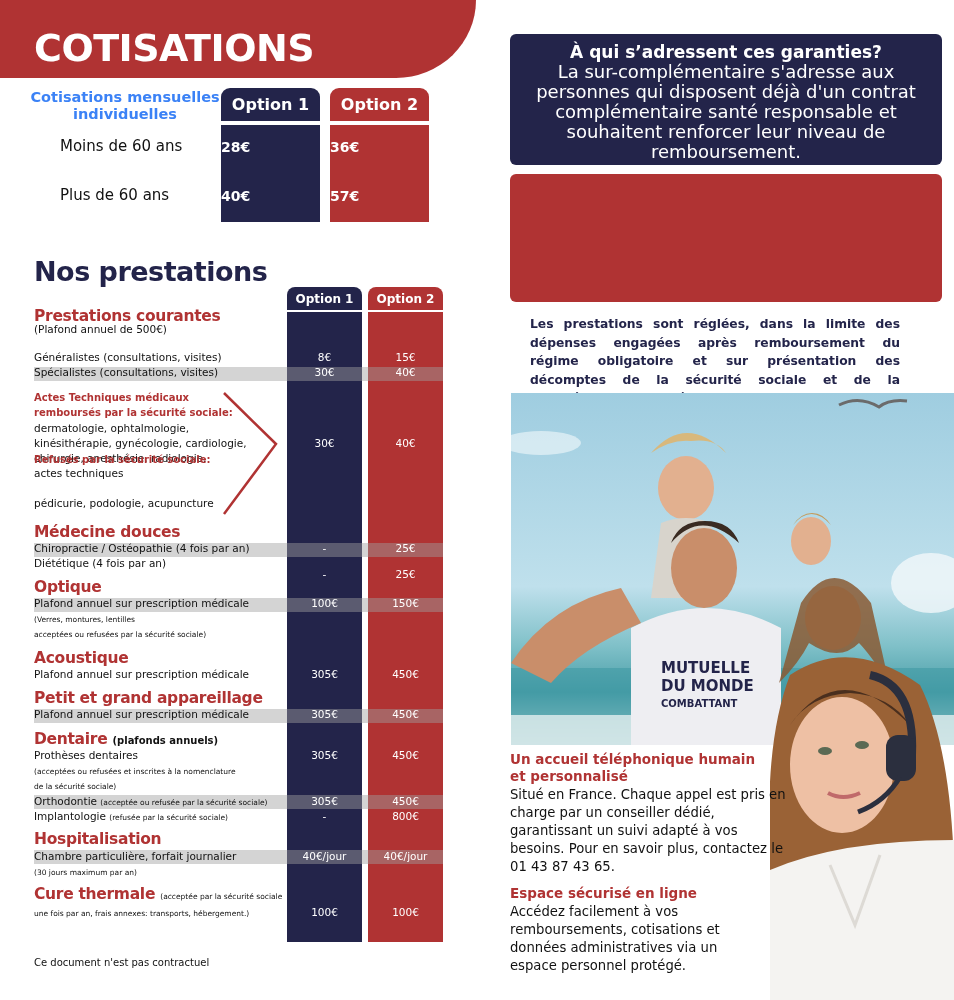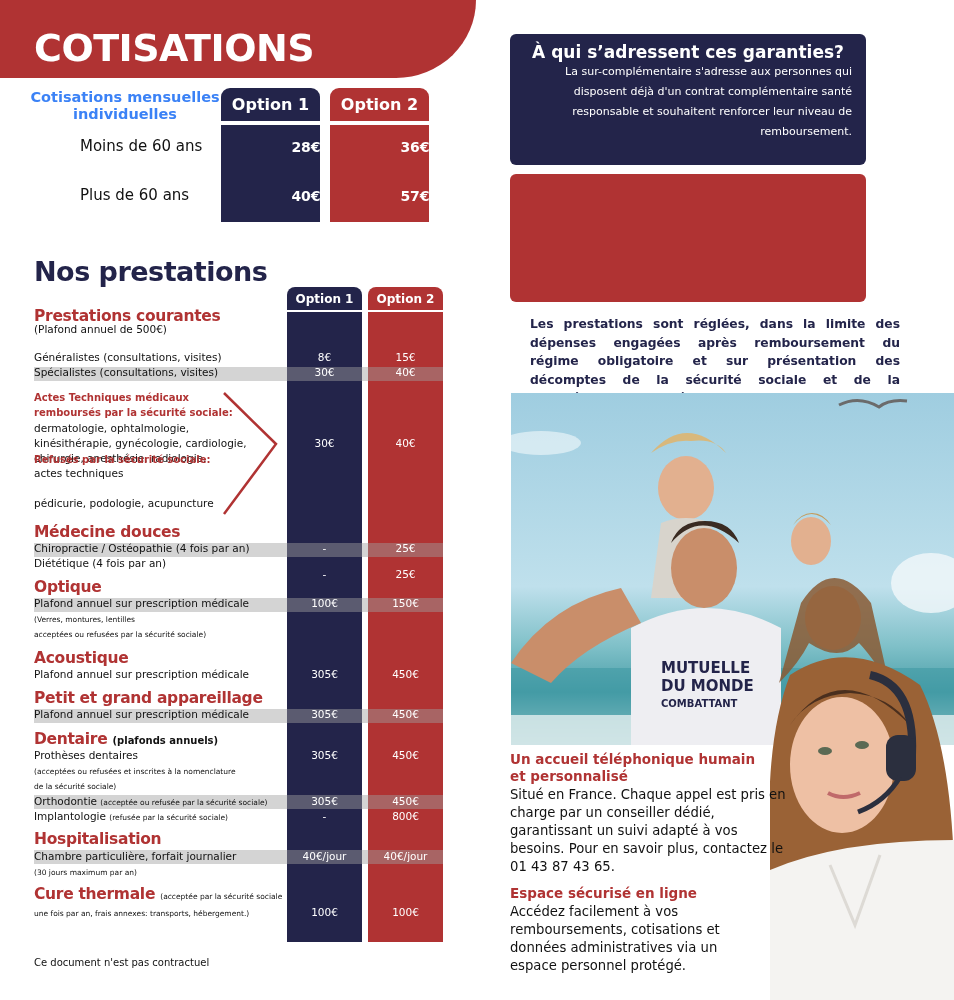--- a/index.html
+++ b/index.html
@@ -10,45 +10,45 @@
   
   #banner { left: 0; top: 0; width: 476px; height: 78px; background: var(--red); border-bottom-right-radius: 80px 78px; }
   #banner-title { left: 34px; top: 26px; font-family: "DejaVu Sans", sans-serif; font-weight: bold; font-size: 38px; color: #fff; letter-spacing: -0.5px; }
 
   
   #cot-label { left: 30px; top: 89px; width: 190px; text-align: center; color: #3b82f6; font-weight: bold; font-size: 14.5px; line-height: 17px; }
   .cot-head { top: 88px; width: 99px; height: 33px; border-radius: 9px 9px 0 0; color: #fff; font-weight: bold; font-size: 16px; display: flex; align-items: center; justify-content: center; }
   .cot-col { top: 125px; width: 99px; height: 97px; }
   .navy { background: var(--navy); }
   .red { background: var(--red); }
-  .cot-row-label { left: 80px; font-size: 15px; color: #111; }
-  .cot-val { width: 122px; text-align: center; color: #fff; font-weight: bold; font-size: 14px; margin-left: 24px; }
+  .cot-row-label { left: 60px; font-size: 15px; color: #111; }
+  .cot-val { width: 122px; color: #fff; font-weight: bold; font-size: 14px; }
 
   
   #nos-title { left: 34px; top: 256px; font-weight: bold; font-size: 27px; color: var(--navy); letter-spacing: -0.5px; }
   .pr-head { top: 287px; width: 75px; height: 23px; border-radius: 8px 8px 0 0; color: #fff; font-weight: bold; font-size: 12px; display: flex; align-items: center; justify-content: center; }
   .pr-col { top: 312px; width: 75px; height: 630px; }
   #col1, #col1h { left: 287px; }
   #col2, #col2h { left: 368px; }
 
   .graybar { left: 34px; width: 409px; height: 14px; background: rgba(160,160,160,0.45); }
   .sec-title { left: 34px; color: var(--red); font-weight: bold; font-size: 15.5px; letter-spacing: -0.3px; white-space: nowrap; }
   .sec-title small { font-size: 10px; color: #111; font-weight: normal; letter-spacing: 0; }
   .line { left: 34px; font-size: 10.5px; color: #111; white-space: nowrap; }
   .tiny { left: 34px; font-size: 7.5px; color: #111; white-space: nowrap; }
   .line small { font-size: 7.5px; }
   .v1, .v2 { width: 75px; text-align: center; color: #fff; font-size: 10.5px; }
   .v1 { left: 287px; }
   .v2 { left: 368px; }
   .red-bold { color: var(--red); font-weight: bold; }
 
   
-  .info-box { left: 510px; width: 356px; border-radius: 6px; color: #fff; text-align: center; padding: 8px 14px; }
+  .info-box { left: 510px; width: 432px; border-radius: 6px; color: #fff; text-align: center; padding: 8px 14px; }
   .info-box h3 { font-size: 17px; font-weight: bold; line-height: 20px; }
-  .info-box p { font-size: 11px; line-height: 20px; text-align: right; }
+  .info-box p { font-size: 18px; line-height: 20px; }
   #box1 { top: 34px; height: 131px; background: var(--navy); }
   #box2 { top: 174px; height: 128px; background: var(--red); }
   #reglees { left: 530px; top: 315px; width: 370px; font-size: 12.3px; line-height: 18.5px; font-weight: bold; color: var(--navy); text-align: justify; }
 
   #photo { left: 511px; top: 393px; width: 443px; height: 352px; overflow: hidden; background: linear-gradient(180deg, #9fcde0 0%, #bfe0ec 55%, #7fc0c8 72%, #4a9ea8 85%, #dfeeee 100%); }
   #photo2 { left: 770px; top: 655px; width: 184px; height: 345px; overflow: hidden; }
 
   .contact-title { left: 510px; color: var(--red); font-weight: bold; font-size: 13.5px; line-height: 17px; }
   .contact-body { left: 510px; font-size: 13.2px; line-height: 18px; color: #111; }
   #footer-note { left: 34px; top: 957px; font-size: 10px; color: #111; }

